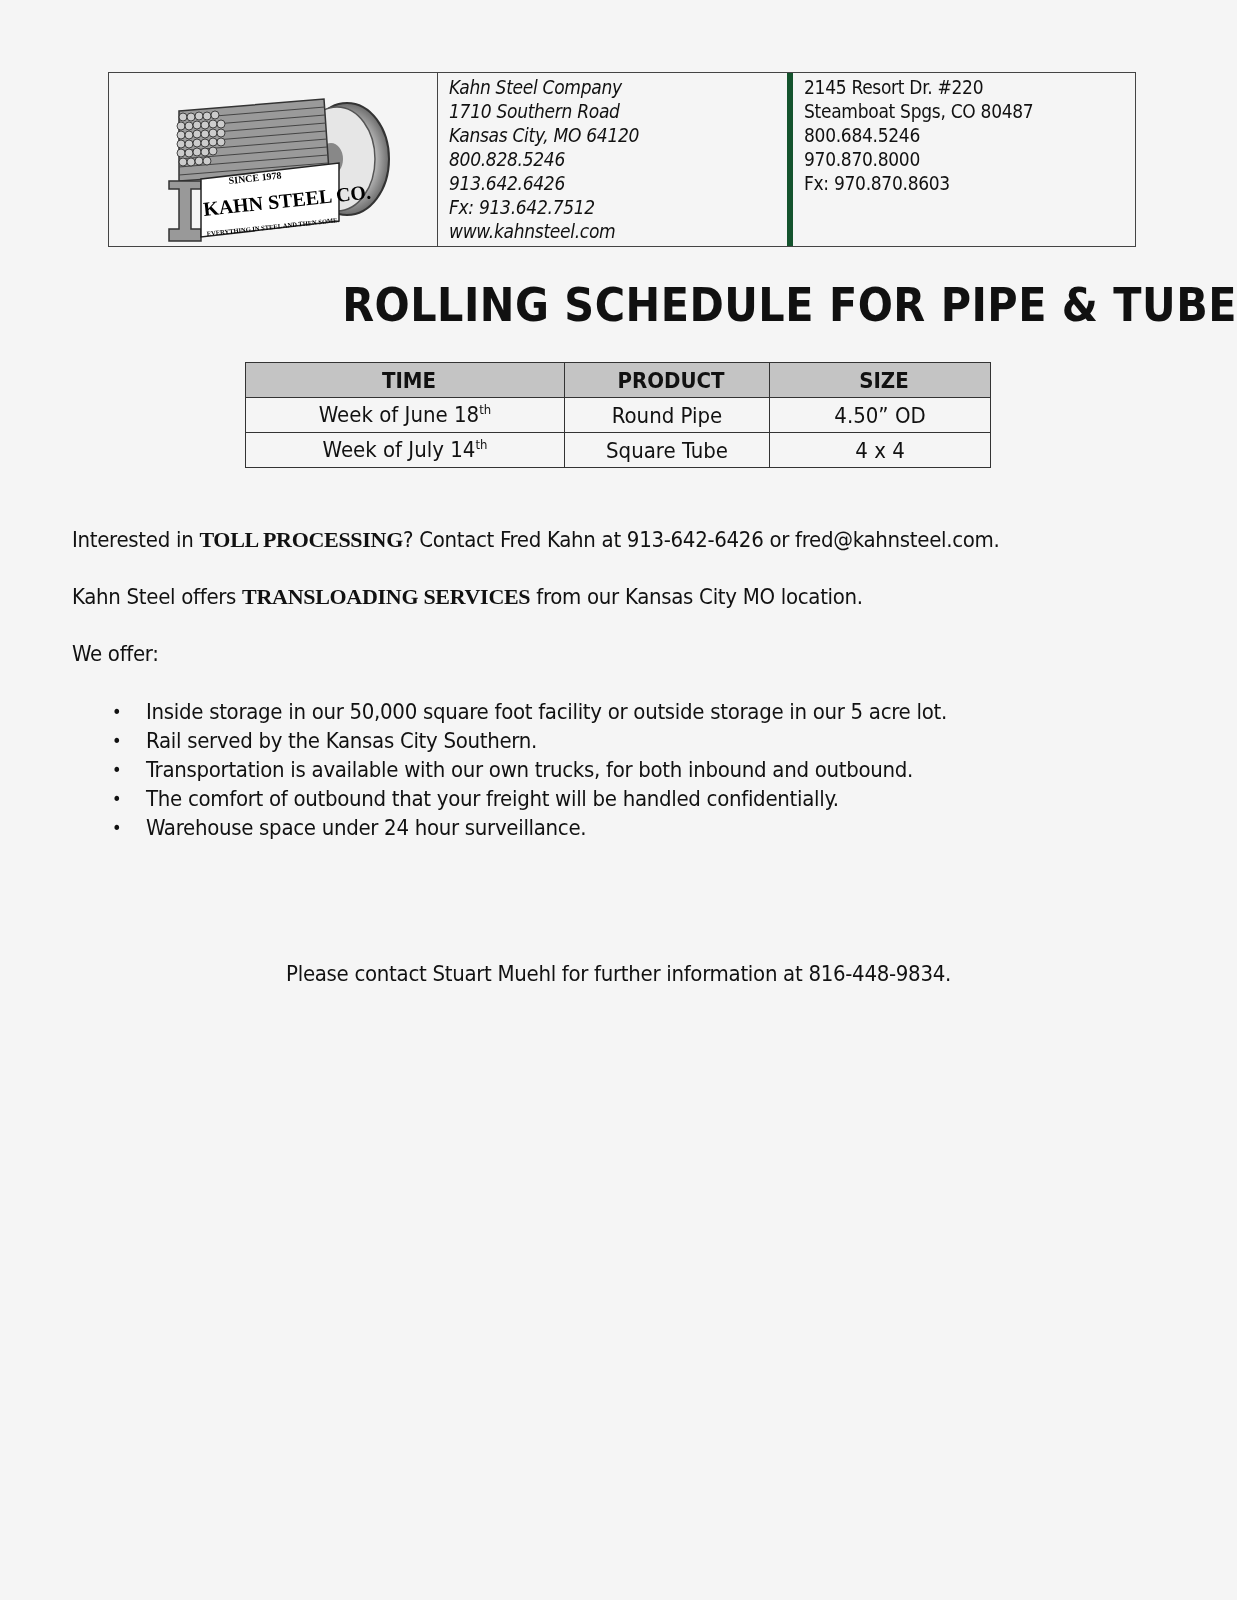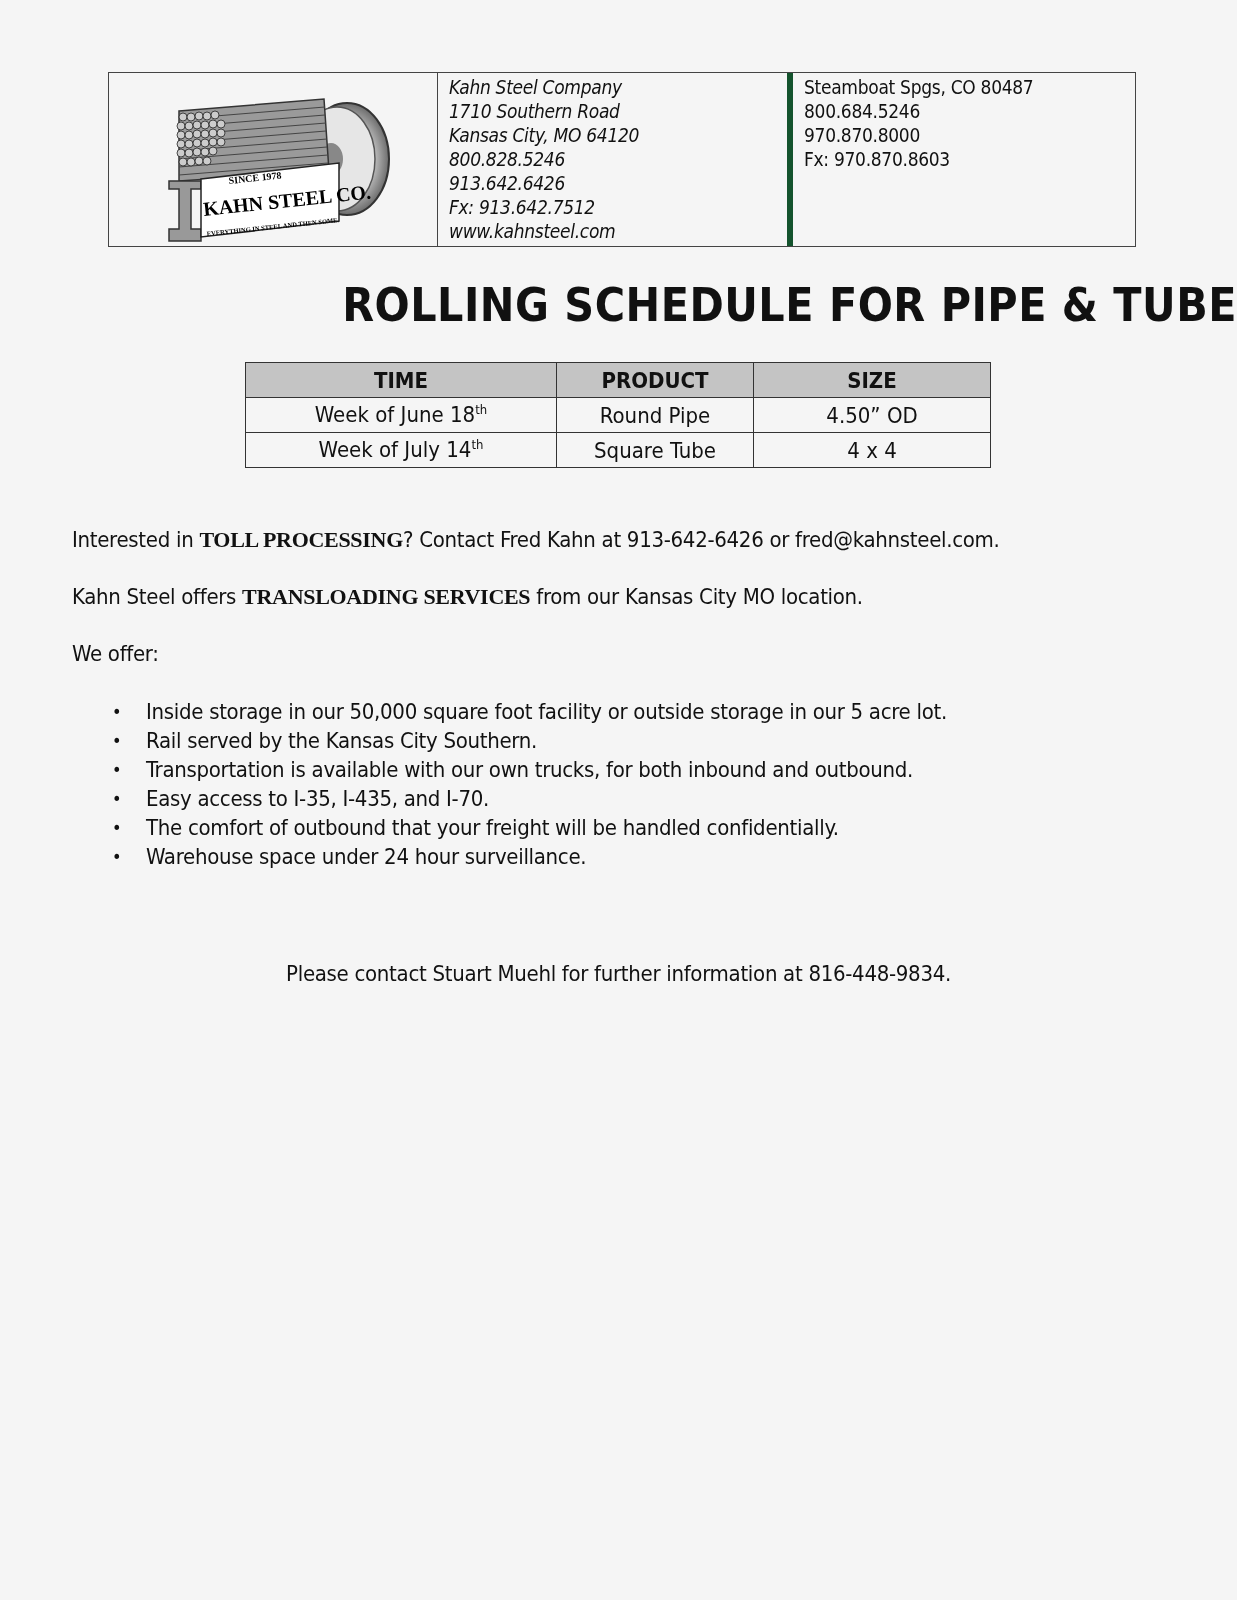--- a/index.html
+++ b/index.html
@@ -29,21 +29,21 @@
     letter-spacing: 0.5px;
   }
   table.sched {
     position: absolute; left: 245px; top: 362px;
     width: 746px; border-collapse: collapse;
   }
   table.sched th, table.sched td {
     border: 1px solid #333; text-align: center;
     font-size: 22px; height: 34px; padding: 0;
   }
-  table.sched th { background: #c4c4c4; font-weight: bold; font-size: 22px; }
+  table.sched th { background: #c4c4c4; font-weight: bold; font-size: 22px; padding-left: 8px; }
   sup { font-size: 13px; }
 
   .para { position: absolute; left: 72px; font-size: 22px; white-space: nowrap; letter-spacing: -0.3px; }
   .para b { font-weight: bold; font-family: Liberation Serif, serif; }
   ul.offers {
     position: absolute; left: 72px; top: 697px; margin: 0; padding: 0; list-style: none;
   }
   ul.offers li {
     font-size: 22px; line-height: 29px; white-space: nowrap; position: relative;
     padding-left: 74px; letter-spacing: -0.3px;
@@ -131,20 +131,21 @@
   <div class="lh-col1">
     <div class="lh-line">Kahn Steel Company</div>
     <div class="lh-line">1710 Southern Road</div>
     <div class="lh-line">Kansas City, MO 64120</div>
     <div class="lh-line">800.828.5246</div>
     <div class="lh-line">913.642.6426</div>
     <div class="lh-line">Fx: 913.642.7512</div>
     <div class="lh-line">www.kahnsteel.com</div>
   </div>
   <div class="lh-col2">
+    <div class="lh-line">2145 Resort Dr. #220</div>
     <div class="lh-line">Steamboat Spgs, CO  80487</div>
     <div class="lh-line">800.684.5246</div>
     <div class="lh-line">970.870.8000</div>
     <div class="lh-line">Fx: 970.870.8603</div>
   </div>
 </div>
 
 <div class="title">ROLLING SCHEDULE FOR PIPE &amp; TUBE</div>
 
 <table class="sched">
@@ -172,18 +173,17 @@
 <div class="para" style="top:527px"><span>Interested in </span><b>TOLL PROCESSING</b><span>?  Contact Fred Kahn at 913-642-6426 or fred@kahnsteel.com.</span></div>
 
 <div class="para" style="top:584px"><span>Kahn Steel offers </span><b>TRANSLOADING SERVICES</b><span> from our Kansas City MO location.</span></div>
 
 <div class="para" style="top:641px">We offer:</div>
 
 <ul class="offers">
   <li>Inside storage in our 50,000 square foot facility or outside storage in our 5 acre lot.</li>
   <li>Rail served by the Kansas City Southern.</li>
   <li>Transportation is available with our own trucks, for both inbound and outbound.</li>
-  <li>Easy access to I-35, I-435, and I-70.</li>
   <li>The comfort of outbound that your freight will be handled confidentially.</li>
   <li>Warehouse space under 24 hour surveillance.</li>
 </ul>
 
 <div class="footer-note">Please contact Stuart Muehl for further information at 816-448-9834.</div>
 
 </body></html>

